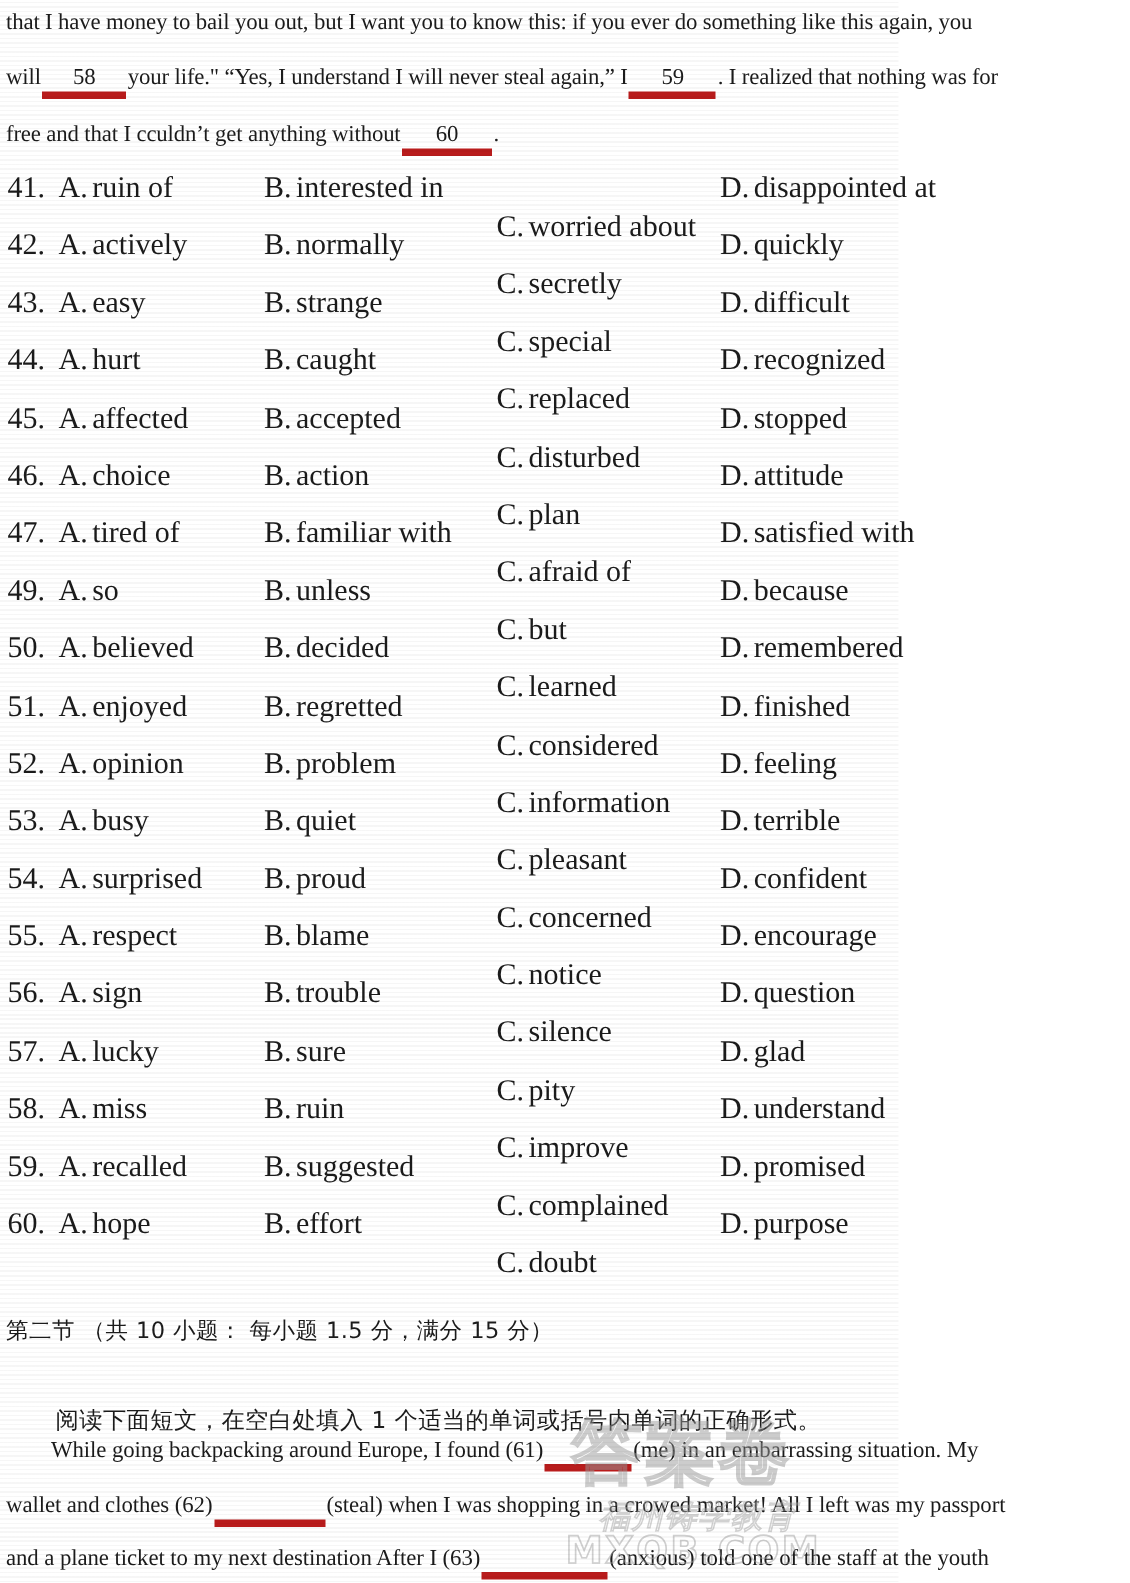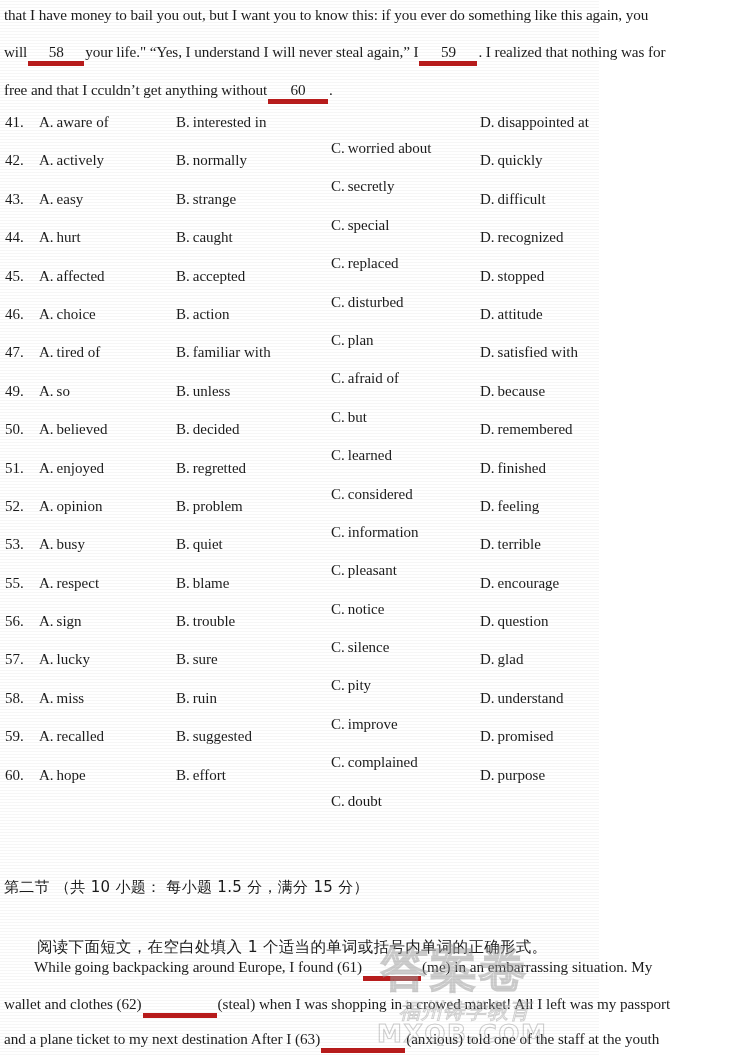--- a/index.html
+++ b/index.html
@@ -58,21 +58,21 @@
   
   .mcq {
     position: absolute;
     left: 0;
     top: 110px;
     width: 753px;
   }
   .mcq-row {
     position: relative;
     height: 38.4px;
-    font-size: 15px;
+    font-size: 20px;
   }
   .mcq-num {
     position: absolute;
     left: 5px;
     top: 4px;
     width: 30px;
     text-align: left;
     white-space: nowrap;
   }
   .opt {
@@ -204,21 +204,21 @@
     <div class="ptline l1">that I have money to bail you out, but I want you to know this: if you ever do something like this again, you</div>
 
     <div class="ptline l2"><span>will</span><span class="blank w58">58</span><span>your life." “Yes, I understand  I will never steal again,” I</span><span class="blank w59">59</span><span>. I realized that nothing was for</span></div>
 
     <div class="ptline l3"><span>free and that I cculdn’t get anything without</span><span class="blank w60">60</span><span>.</span></div>
   </div>
 
   <div class="mcq" id="mcq-list">
       <div class="mcq-row">
         <span class="mcq-num">41.</span>
-        <span class="opt a"><span class="opt-letter">A.</span><span>aware of</span></span>
+        <span class="opt a"><span class="opt-letter">A.</span><span>ruin of</span></span>
         <span class="opt b"><span class="opt-letter">B.</span><span>interested in</span></span>
         <span class="opt c"><span class="opt-letter">C.</span><span>worried about</span></span>
         <span class="opt d"><span class="opt-letter">D.</span><span>disappointed at</span></span>
       </div>
       <div class="mcq-row">
         <span class="mcq-num">42.</span>
         <span class="opt a"><span class="opt-letter">A.</span><span>actively</span></span>
         <span class="opt b"><span class="opt-letter">B.</span><span>normally</span></span>
         <span class="opt c"><span class="opt-letter">C.</span><span>secretly</span></span>
         <span class="opt d"><span class="opt-letter">D.</span><span>quickly</span></span>
@@ -287,20 +287,27 @@
         <span class="opt d"><span class="opt-letter">D.</span><span>feeling</span></span>
       </div>
       <div class="mcq-row">
         <span class="mcq-num">53.</span>
         <span class="opt a"><span class="opt-letter">A.</span><span>busy</span></span>
         <span class="opt b"><span class="opt-letter">B.</span><span>quiet</span></span>
         <span class="opt c"><span class="opt-letter">C.</span><span>pleasant</span></span>
         <span class="opt d"><span class="opt-letter">D.</span><span>terrible</span></span>
       </div>
       <div class="mcq-row">
+        <span class="mcq-num">54.</span>
+        <span class="opt a"><span class="opt-letter">A.</span><span>surprised</span></span>
+        <span class="opt b"><span class="opt-letter">B.</span><span>proud</span></span>
+        <span class="opt c"><span class="opt-letter">C.</span><span>concerned</span></span>
+        <span class="opt d"><span class="opt-letter">D.</span><span>confident</span></span>
+      </div>
+      <div class="mcq-row">
         <span class="mcq-num">55.</span>
         <span class="opt a"><span class="opt-letter">A.</span><span>respect</span></span>
         <span class="opt b"><span class="opt-letter">B.</span><span>blame</span></span>
         <span class="opt c"><span class="opt-letter">C.</span><span>notice</span></span>
         <span class="opt d"><span class="opt-letter">D.</span><span>encourage</span></span>
       </div>
       <div class="mcq-row">
         <span class="mcq-num">56.</span>
         <span class="opt a"><span class="opt-letter">A.</span><span>sign</span></span>
         <span class="opt b"><span class="opt-letter">B.</span><span>trouble</span></span>

